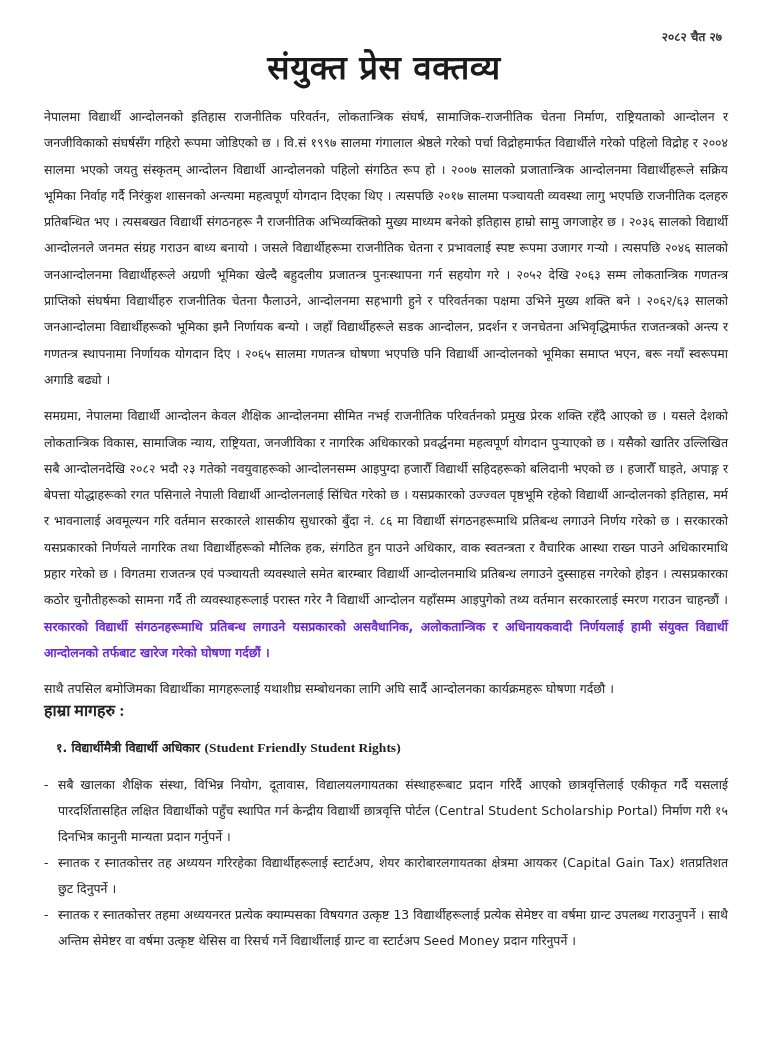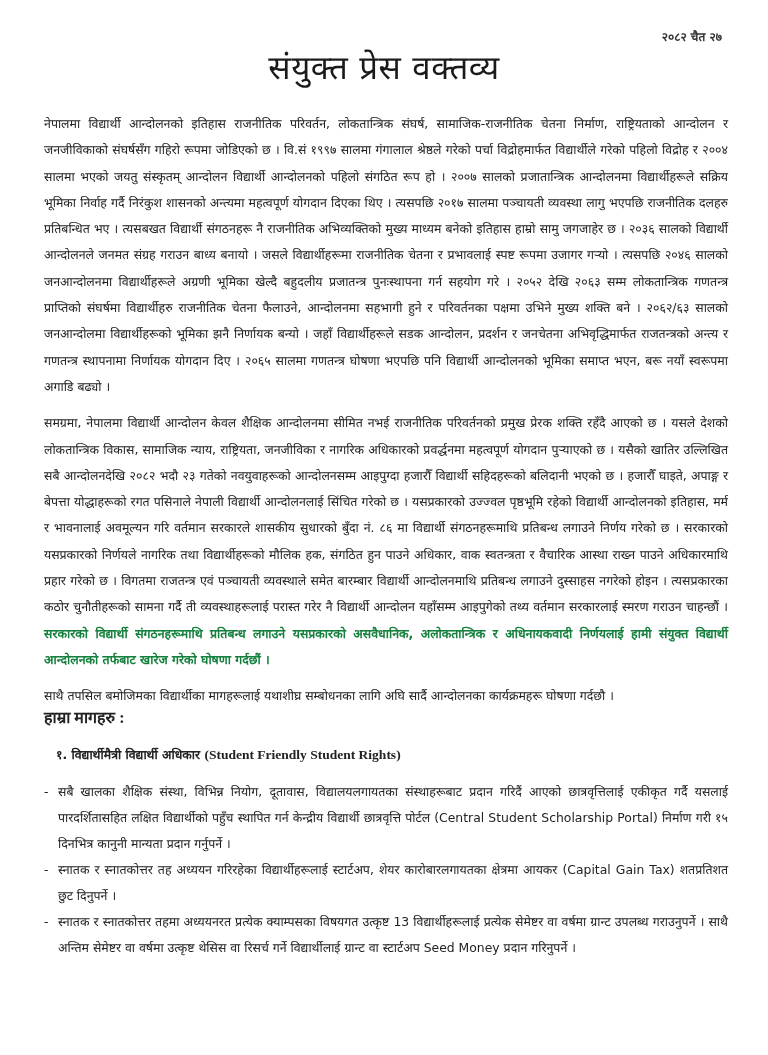--- a/index.html
+++ b/index.html
@@ -26,35 +26,35 @@
     font-size: 12px;
     font-weight: bold;
     color: #333;
   }
   .title {
     position: absolute;
     left: 0; right: 0;
     top: 44px;
     text-align: center;
     font-size: 33px;
-    font-weight: normal;
+    font-weight: bold;
     color: #1a1a1a;
     letter-spacing: 0.5px;
   }
   .body {
     position: absolute;
     left: 44px;
     right: 40px;
-    top: 111px;
+    top: 104px;
     font-size: 12.4px;
     line-height: 26.3px;
     text-align: justify;
   }
   .para { margin: 0 0 10px 0; }
-  .para .strong { font-weight: bold; color: #15803d; }
+  .para .strong { font-weight: bold; color: #6d28d9; }
   .demands-heading {
     font-size: 16px;
     font-weight: bold;
     margin: -4px 0 0 0;
     line-height: 24px;
     font-family: Liberation Serif, serif;
   }
   .demand-title {
     font-weight: bold;
     margin: 12px;

